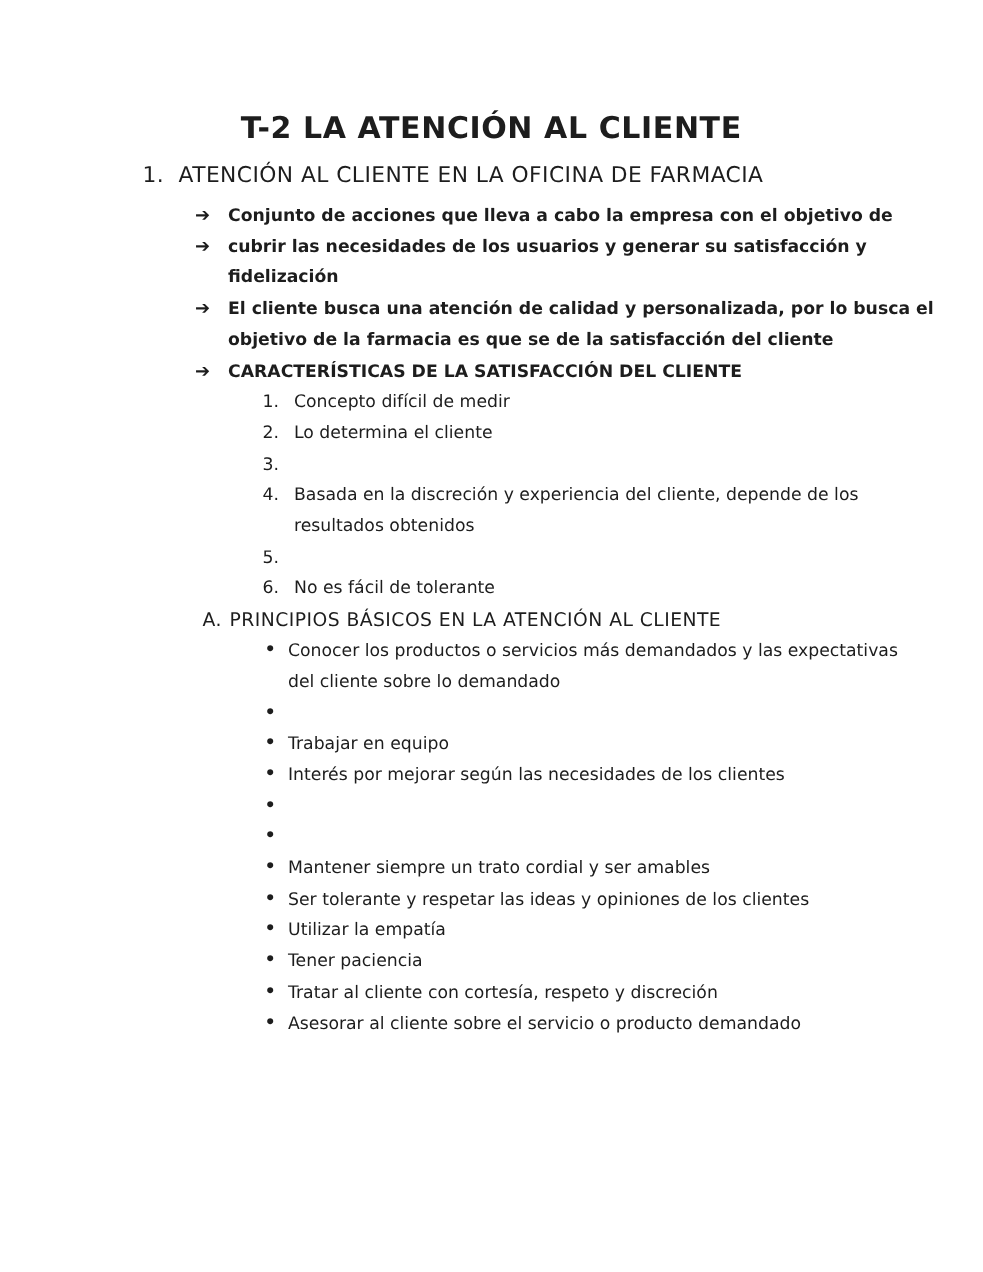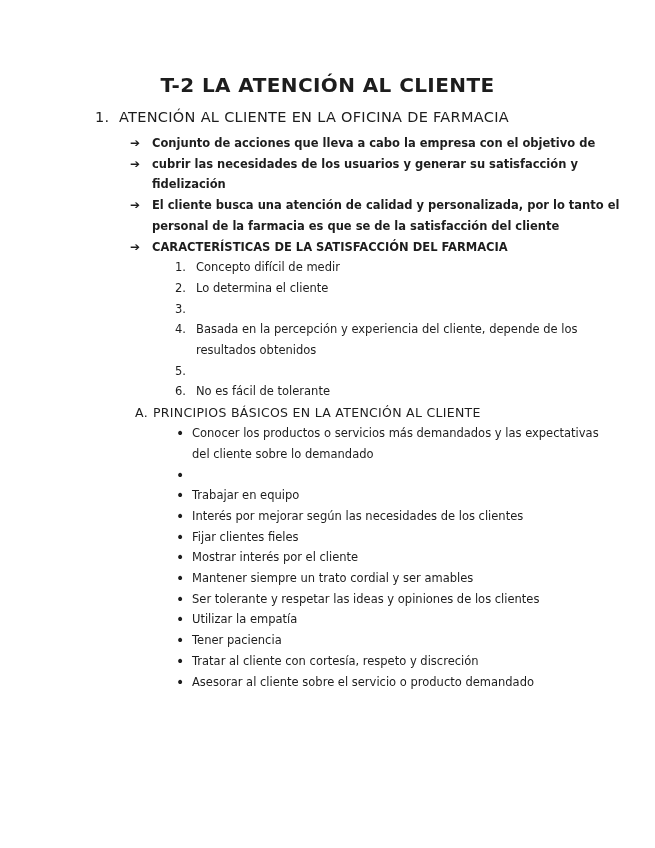--- a/index.html
+++ b/index.html
@@ -74,43 +74,43 @@
       <div class="arrow-item">
       <span class="arrow-marker">➔</span>
       <span class="arrow-text">Conjunto de acciones que lleva a cabo la empresa con el objetivo de</span>
     </div>
       <div class="arrow-item">
       <span class="arrow-marker">➔</span>
       <span class="arrow-text">cubrir las necesidades de los usuarios y generar su satisfacción y fidelización</span>
     </div>
       <div class="arrow-item">
       <span class="arrow-marker">➔</span>
-      <span class="arrow-text">El cliente busca una atención de calidad y personalizada, por lo tanto el personal de la farmacia es que se de la satisfacción del cliente</span>
+      <span class="arrow-text">El cliente busca una atención de calidad y personalizada, por lo busca el objetivo de la farmacia es que se de la satisfacción del cliente</span>
     </div>
       <div class="arrow-item">
       <span class="arrow-marker">➔</span>
-      <span class="arrow-text">CARACTERÍSTICAS DE LA SATISFACCIÓN DEL FARMACIA</span>
+      <span class="arrow-text">CARACTERÍSTICAS DE LA SATISFACCIÓN DEL CLIENTE</span>
     </div>
     </div>
 
   <div class="num-list">
       <div class="num-item">
       <span class="num-marker">1.</span>
       <span class="num-text">Concepto difícil de medir</span>
     </div>
       <div class="num-item">
       <span class="num-marker">2.</span>
       <span class="num-text">Lo determina el cliente</span>
     </div>
       <div class="num-item">
       <span class="num-marker">3.</span>
     </div>
       <div class="num-item">
       <span class="num-marker">4.</span>
-      <span class="num-text">Basada en la percepción y experiencia del cliente, depende de los resultados obtenidos</span>
+      <span class="num-text">Basada en la discreción y experiencia del cliente, depende de los resultados obtenidos</span>
     </div>
       <div class="num-item">
       <span class="num-marker">5.</span>
     </div>
       <div class="num-item">
       <span class="num-marker">6.</span>
       <span class="num-text">No es fácil de tolerante</span>
     </div>
     </div>
 
@@ -130,25 +130,23 @@
       <div class="dot-item">
       <span class="dot-marker">•</span>
       <span class="dot-text">Trabajar en equipo</span>
     </div>
       <div class="dot-item">
       <span class="dot-marker">•</span>
       <span class="dot-text">Interés por mejorar según las necesidades de los clientes</span>
     </div>
       <div class="dot-item">
       <span class="dot-marker">•</span>
-      <span class="dot-text">Fijar clientes fieles</span>
     </div>
       <div class="dot-item">
       <span class="dot-marker">•</span>
-      <span class="dot-text">Mostrar interés por el cliente</span>
     </div>
       <div class="dot-item">
       <span class="dot-marker">•</span>
       <span class="dot-text">Mantener siempre un trato cordial y ser amables</span>
     </div>
       <div class="dot-item">
       <span class="dot-marker">•</span>
       <span class="dot-text">Ser tolerante y respetar las ideas y opiniones de los clientes</span>
     </div>
       <div class="dot-item">

